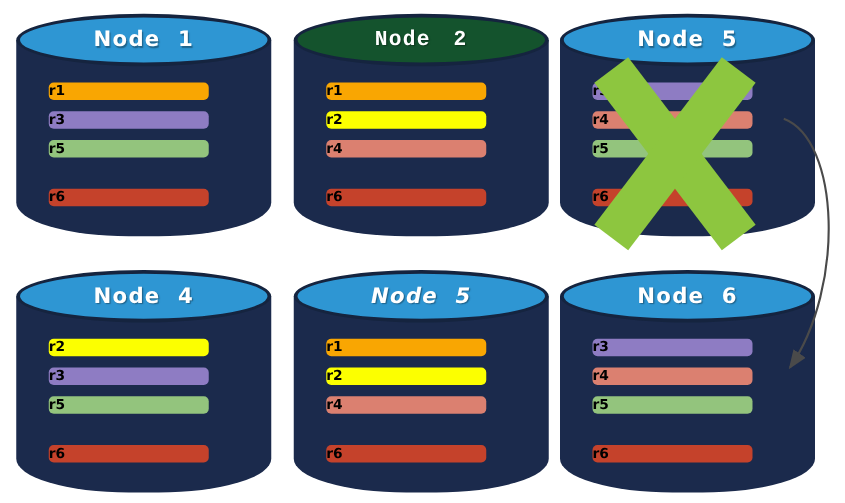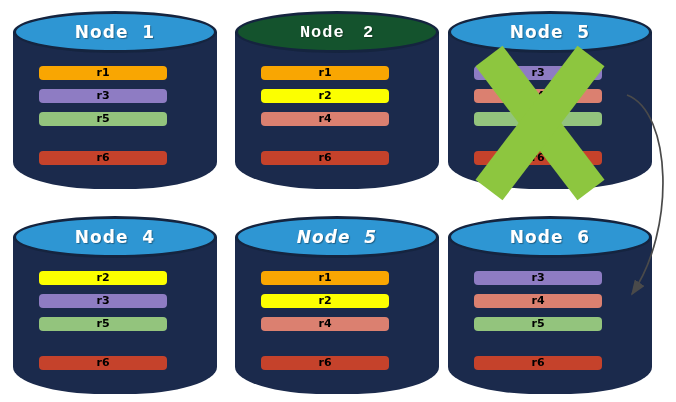--- a/index.html
+++ b/index.html
@@ -44,21 +44,21 @@
     font-weight:bold;
     letter-spacing:1px;
     word-spacing:7px;
     text-shadow:1px 1px 1px rgba(0,0,0,0.35);
     white-space:nowrap;
   }
   .rec{
     position:absolute;
     left:26px;width:128px;height:14px;
     border-radius:4px;
-    display:flex;align-items:center;justify-content:center;
+    display:flex;align-items:center;justify-content:flex-start;
   }
   .rec span{
     color:#000000;
     font-size:11px;
     font-weight:bold;
     line-height:14px;
   }
   .r0{top:55px}
   .r1{top:78px}
   .r2{top:101px}

